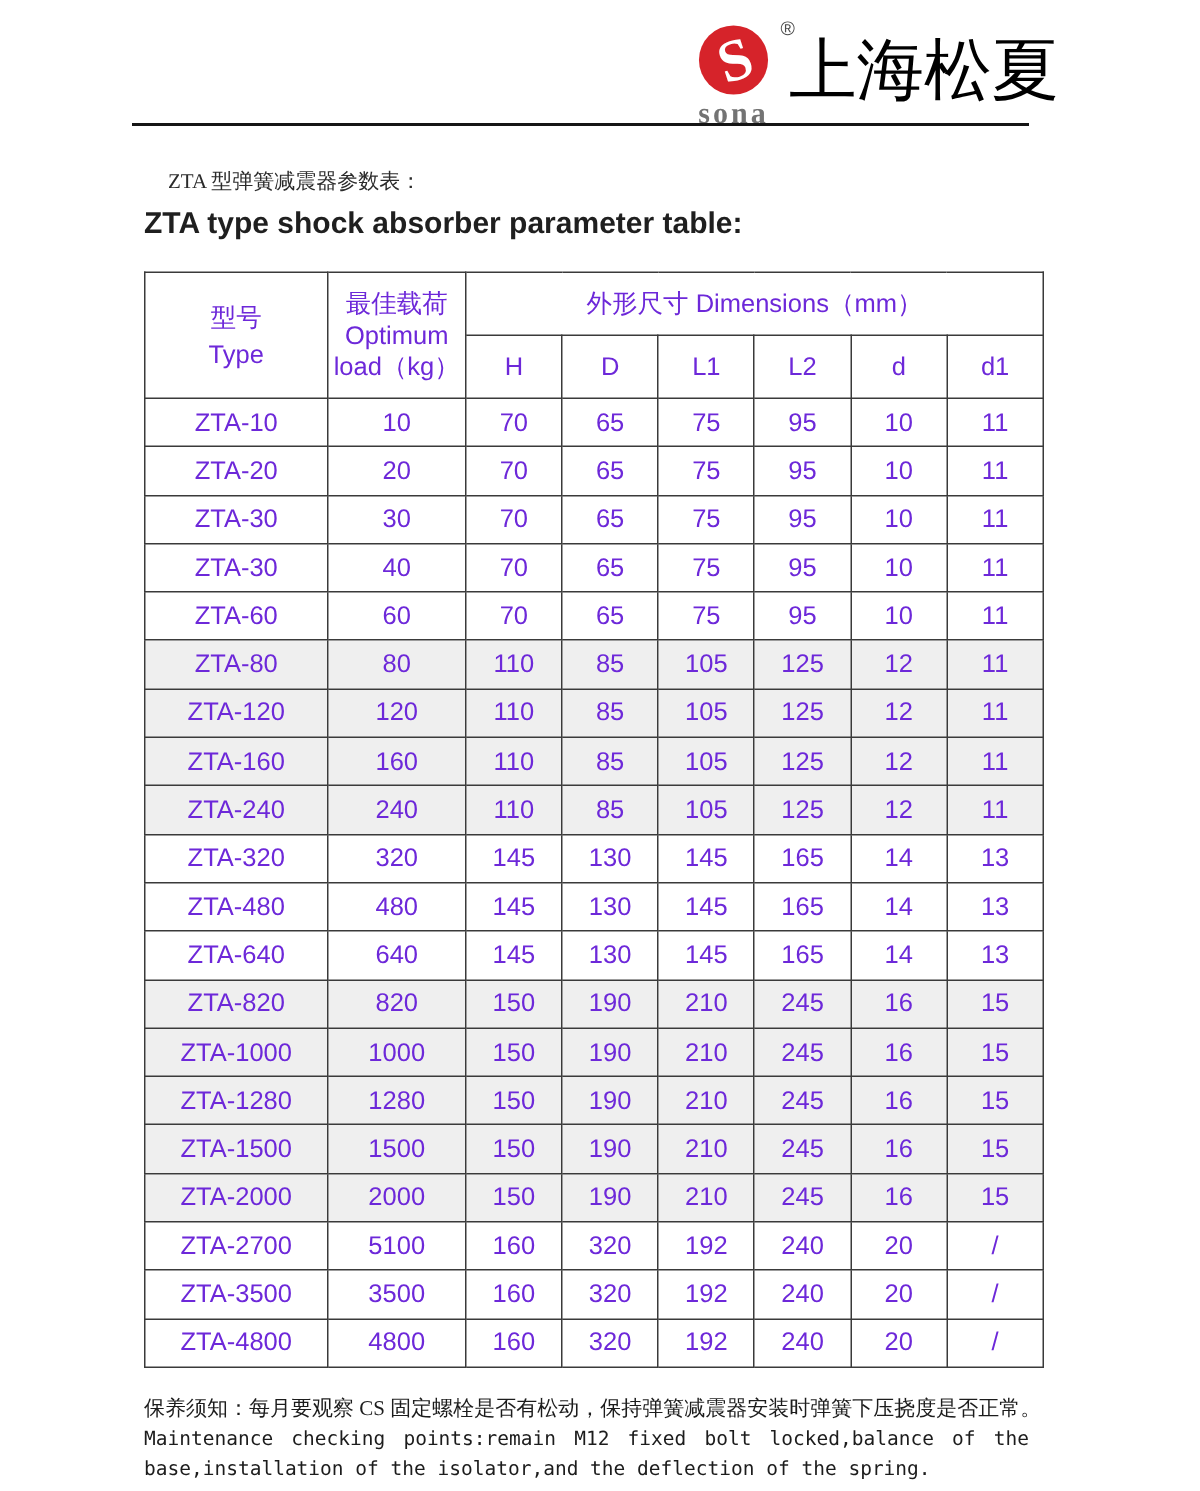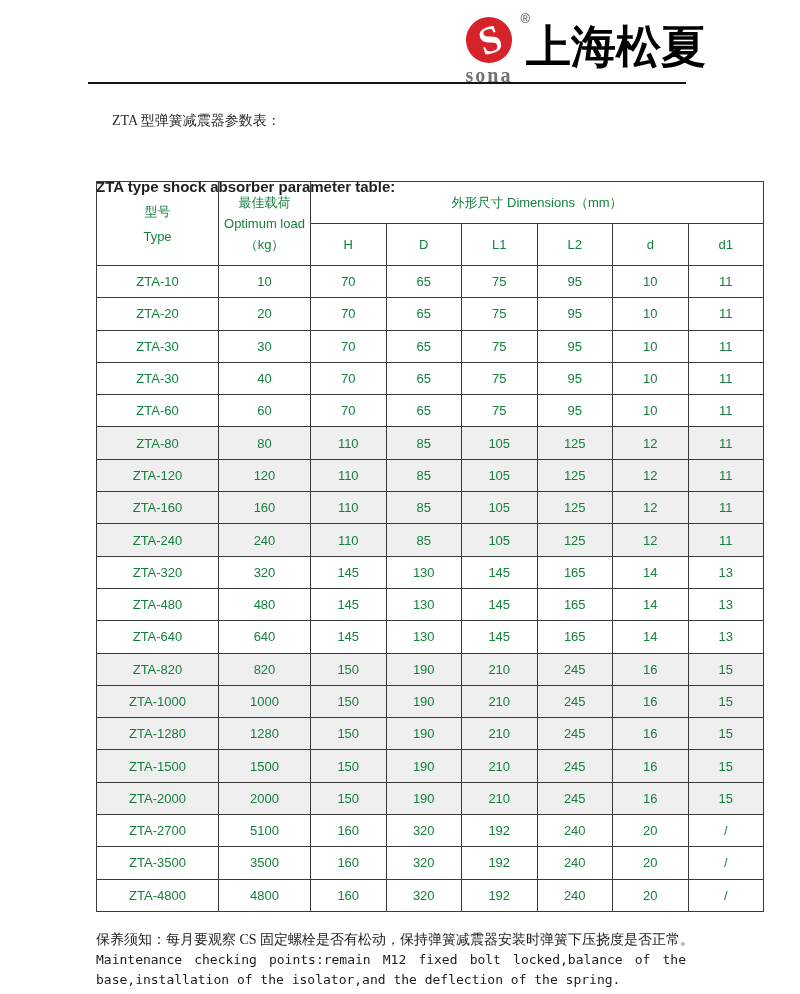--- a/index.html
+++ b/index.html
@@ -10,35 +10,35 @@
   }
 
   
   .logo { position:absolute; left:450px; top:16px; width:78px; text-align:center; }
   .logo-mark-wrap { position:relative; display:inline-block; width:48px; height:48px; }
   .logo-circle { width:48px; height:48px; display:block; }
   .reg-mark { position:absolute; top:-5px; right:-17px; font-size:13px; color:#4a4a4a;
               font-family:"Liberation Sans", sans-serif; }
   .logo-text { font-family:"Liberation Serif", serif; font-weight:bold; font-size:20px;
                letter-spacing:2px; color:#737373; line-height:18px; margin-top:-2px; }
-  .brand-name { position:absolute; left:526px; top:22px; font-size:45px; font-weight:700;
+  .brand-name { position:absolute; left:526px; top:22px; font-size:45px; font-weight:400;
                 color:#000000; line-height:50px; letter-spacing:0; white-space:nowrap; }
   .header-rule { position:absolute; left:88px; top:82px; width:598px; height:2px; background:#151515; }
 
   
   .title-zh { position:absolute; left:112px; top:112px; font-size:14px; color:#2b2b2b;
               font-family:"Liberation Serif", serif; white-space:nowrap; }
-  .title-en { position:absolute; left:96px; top:138px; font-size:15px; font-weight:700;
-              color:#1f1f1f; white-space:nowrap;margin-top:40px; }
+  .title-en { position:absolute; left:96px; top:138px; font-size:20px; font-weight:700;
+              color:#1f1f1f; white-space:nowrap; }
 
   
   table.param-table {
-    position:absolute; left:96px; top:181px; width:668px;
+    position:absolute; left:96px; top:181px; width:600px;
     border-collapse:collapse; table-layout:fixed;
-    font-size:13px; color:#15803d;
+    font-size:17px; color:#6d28d9;
   }
   .param-table th, .param-table td {
     border:1.5px solid #3a3a3a; text-align:center; vertical-align:middle;
     font-weight:normal; padding:0; overflow:hidden;
   }
   .param-table thead tr { height:42px; }
   .param-table tbody tr { height:32.3px; }
   .param-table tbody tr.shaded td { background:#efefef; }
   .hdr-type span { display:block; line-height:25px; }
   .hdr-load span { display:block; line-height:21px; }

